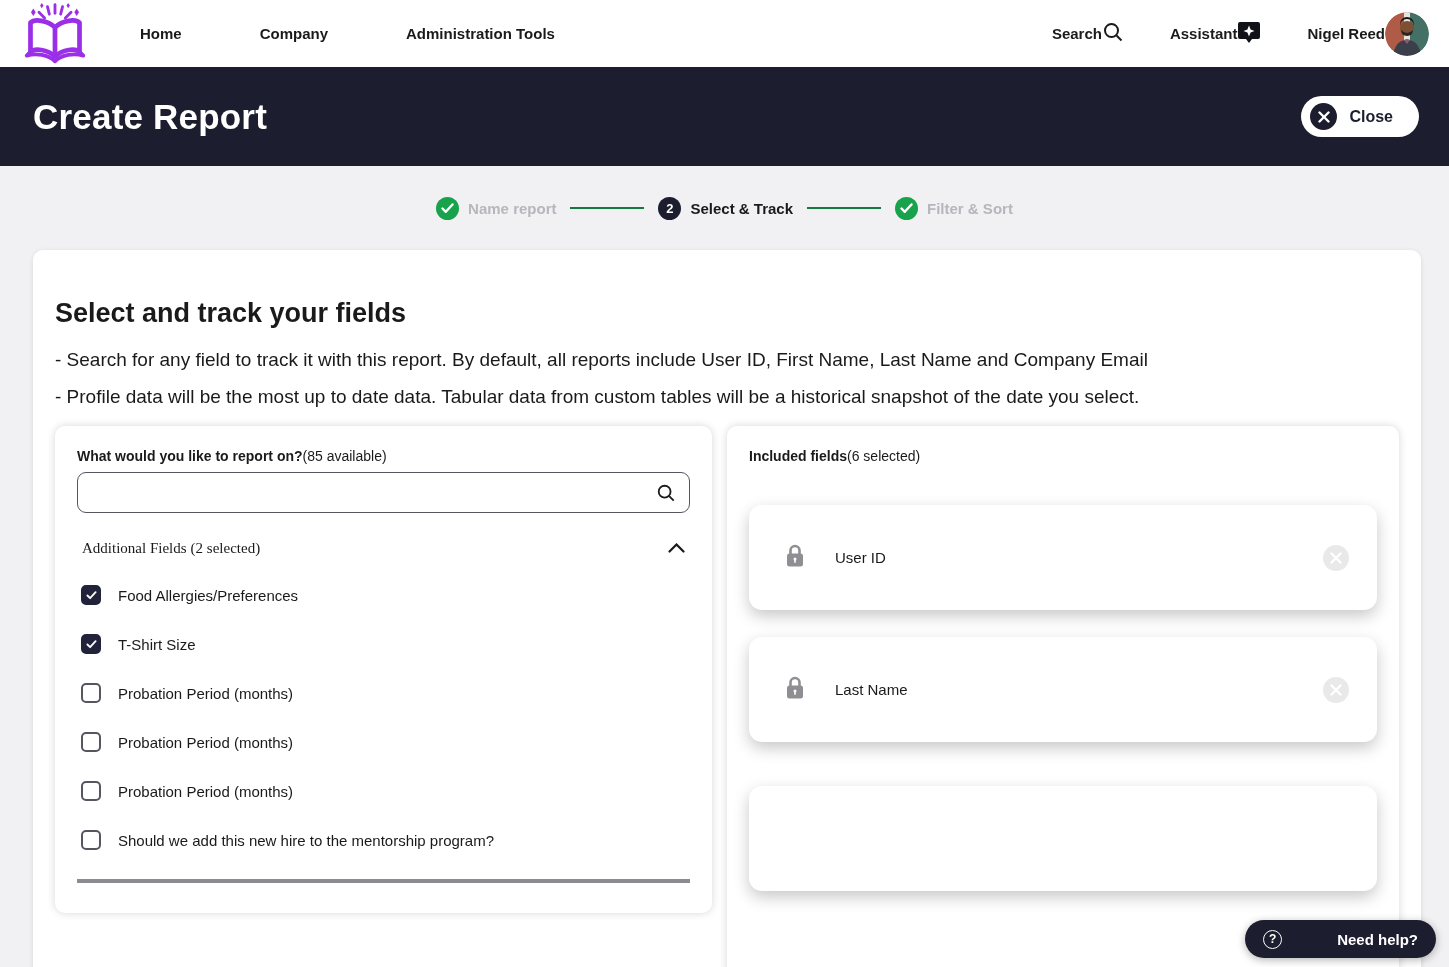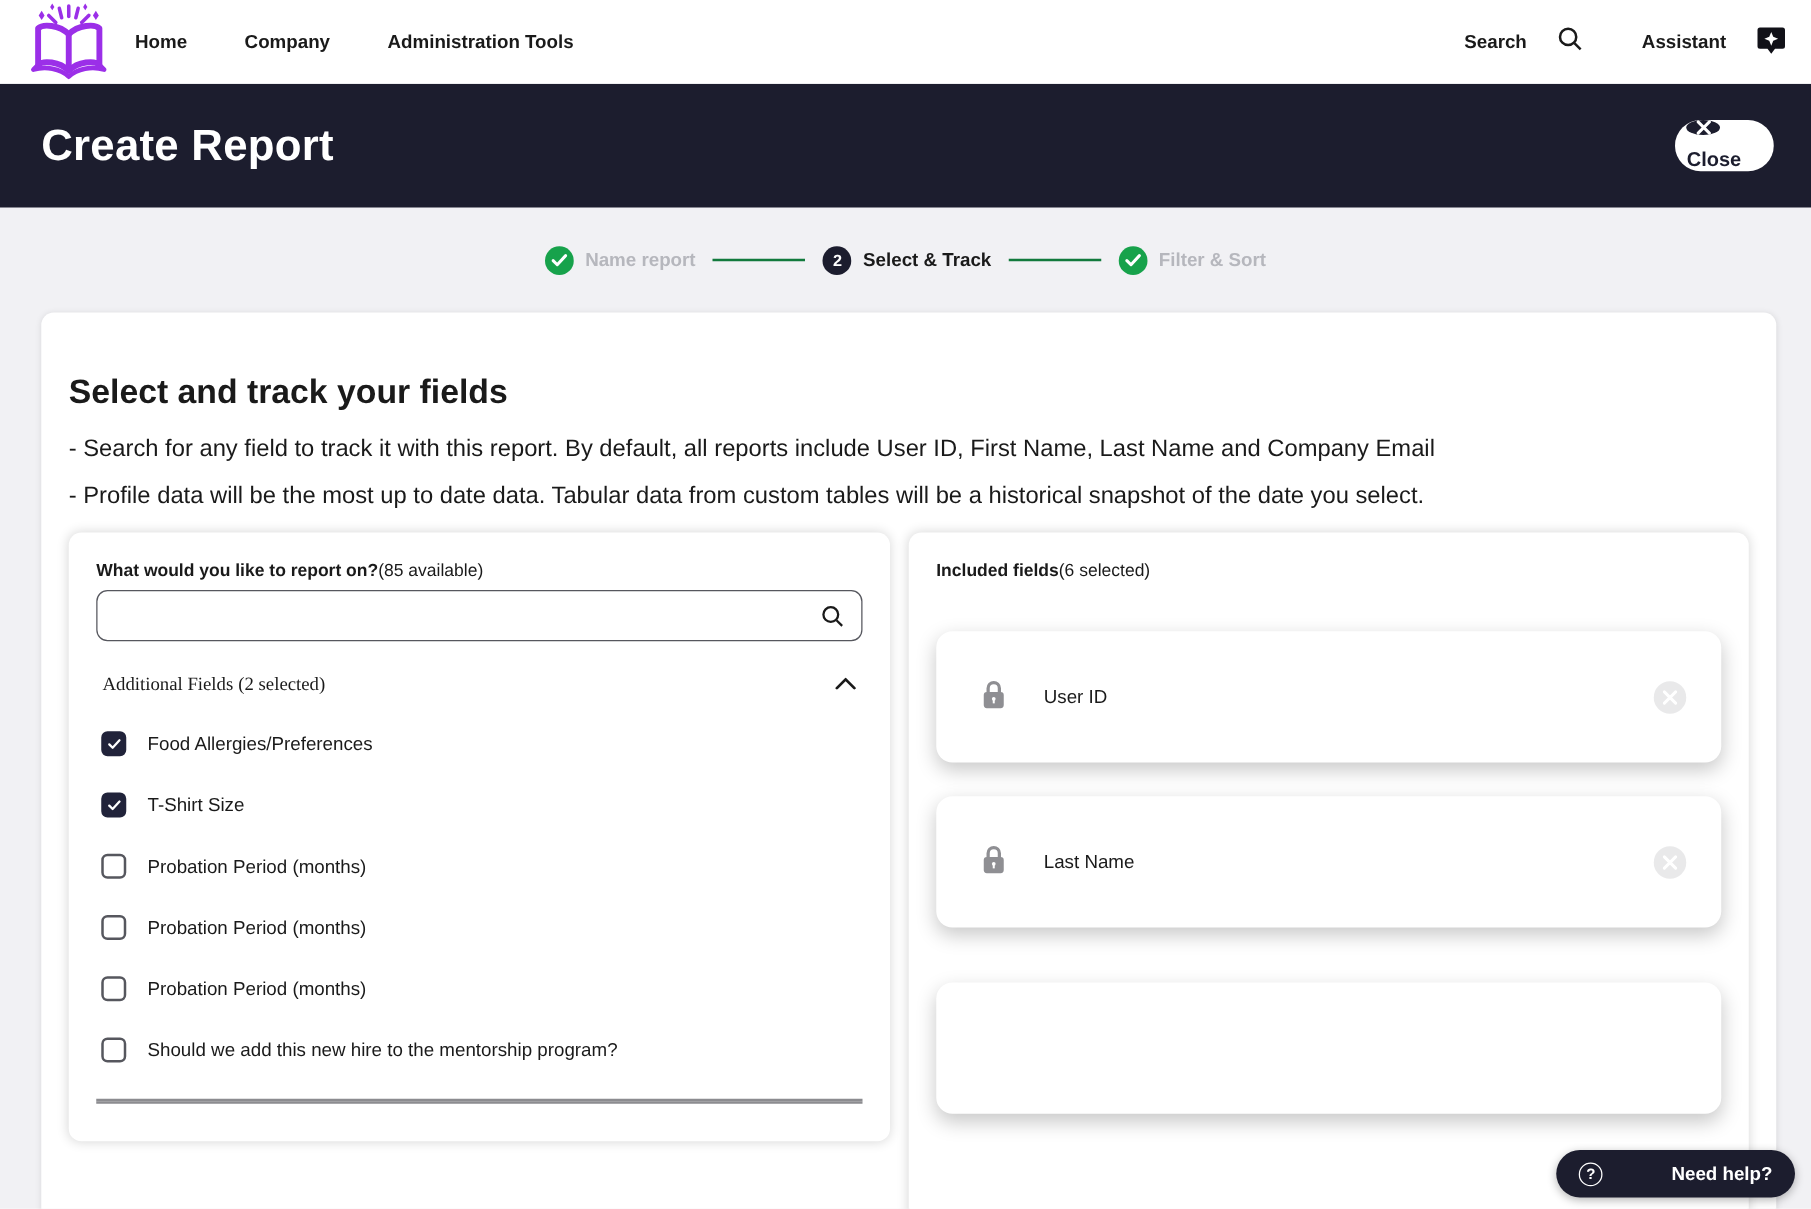--- a/index.html
+++ b/index.html
@@ -11,38 +11,38 @@
 
   
   .topnav {
     height:67px; background:#ffffff; display:flex; align-items:center;
     padding:0 20px; position:relative; z-index:5;
   }
   .logo { width:66px; height:66px; margin:0 20px 0 2px; display:flex; align-items:flex-end; cursor:pointer; }
   .topnav nav { display:flex; align-items:center; }
   .topnav nav a {
     font-size:15px; font-weight:700; color:#1a1a1a; text-decoration:none;
-    margin-right:46px; cursor:pointer; white-space:nowrap;
+    margin-right:46px; cursor:pointer; white-space:nowrap;margin-left:32px;
   }
   .topnav-right { margin-left:auto; display:flex; align-items:center; gap:46px; }
-  .tn-group { display:flex; align-items:center; gap:24px; cursor:pointer; }
+  .tn-group { display:flex; align-items:center; gap:0; cursor:pointer; }
   .tn-group .tn-label { font-size:15px; font-weight:700; }
   .avatar { width:44px; height:44px; border-radius:50%; overflow:hidden; flex:0 0 auto; }
 
   
   .page-header {
     height:99px; background:#1c1d2e; display:flex; align-items:center; position:relative;
   }
   .page-header h1 {
     color:#ffffff; font-size:35px; font-weight:800; margin-left:33px; letter-spacing:.2px;
   }
   .close-btn {
     position:absolute; right:30px; top:29px; height:41px; border-radius:21px;
-    background:#ffffff; border:none; display:flex; align-items:flex-start; gap:12px;
-    padding:0 26px 0 9px; cursor:pointer;flex-direction:column;
+    background:#ffffff; border:none; display:flex; align-items:center; gap:12px;
+    padding:0 26px 0 9px; cursor:pointer;
   }
   .close-circle {
     width:27px; height:27px; border-radius:50%; background:#1c1d2e;
     display:flex; align-items:center; justify-content:center;
   }
   .close-btn .lbl { font-size:16px; font-weight:700; color:#1c1d2e; }
 
   
   .stepper { height:84px; display:flex; align-items:center; justify-content:center; }
   .step { display:flex; align-items:center; gap:9px; cursor:pointer; }
@@ -175,20 +175,42 @@
     </div>
     <div class="tn-group">
       <span class="tn-label">Assistant</span>
       <span>
         <svg width="24" height="25" viewBox="0 0 24 25">
           <path d="M3 3 h18 a2 2 0 0 1 2 2 v13 a2 2 0 0 1 -2 2 h-6 l-3 4 -3 -4 h-6 a2 2 0 0 1 -2 -2 v-13 a2 2 0 0 1 2 -2 Z" fill="#111118"></path>
           <path d="M12 6.5 l1.6 3.9 3.9 1.6 -3.9 1.6 -1.6 3.9 -1.6 -3.9 -3.9 -1.6 3.9 -1.6 Z" fill="#ffffff"></path>
         </svg>
       </span>
     </div>
+    <div class="tn-group">
+      <span class="tn-label">Nigel Reed</span>
+      <span class="avatar">
+        <svg width="44" height="44" viewBox="0 0 44 44">
+          <defs>
+              <clipPath id="avclip">
+                <circle cx="22" cy="22" r="22"></circle>
+              </clipPath>
+            </defs>
+          <g clip-path="url(#avclip)">
+            <rect x="0" y="0" width="22" height="44" fill="#b05a48"></rect>
+            <rect x="22" y="0" width="22" height="44" fill="#447066"></rect>
+            <rect x="19" y="0" width="6" height="44" fill="#e8e4da"></rect>
+            <circle cx="22" cy="16" r="7" fill="#7d4f33"></circle>
+            <path d="M15 14 a7 7 0 0 1 14 0 l0 -2 a7 7 0 0 0 -14 0 Z" fill="#161616"></path>
+            <path d="M16 18 q6 6 12 0 l-1 4 q-5 4 -10 0 Z" fill="#262626"></path>
+            <path d="M8 44 q2 -16 14 -16 q12 0 14 16 Z" fill="#3a3f4a"></path>
+            <path d="M19 28 l3 4 3 -4 q-3 -2 -6 0 Z" fill="#8a5a7a"></path>
+          </g>
+        </svg>
+      </span>
+    </div>
   </div>
 </header>
 
 <section class="page-header">
   <h1>Create Report</h1>
   <button class="close-btn">
     <span class="close-circle">
       <svg width="12" height="12" viewBox="0 0 12 12" stroke="#ffffff" stroke-width="2.4" stroke-linecap="round">
         <line x1="1.5" y1="1.5" x2="10.5" y2="10.5"></line>
           <line x1="10.5" y1="1.5" x2="1.5" y2="10.5"></line>

